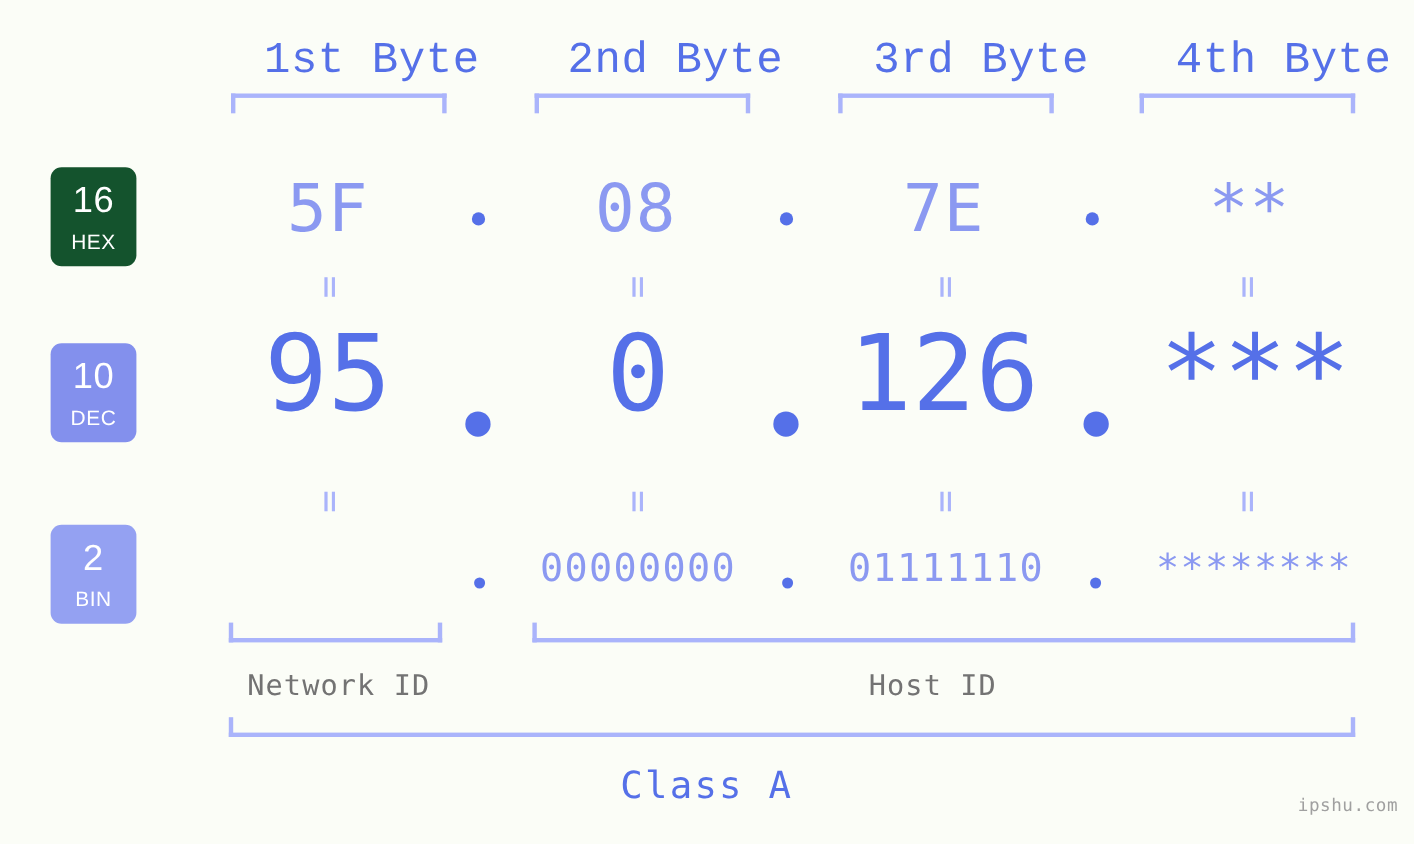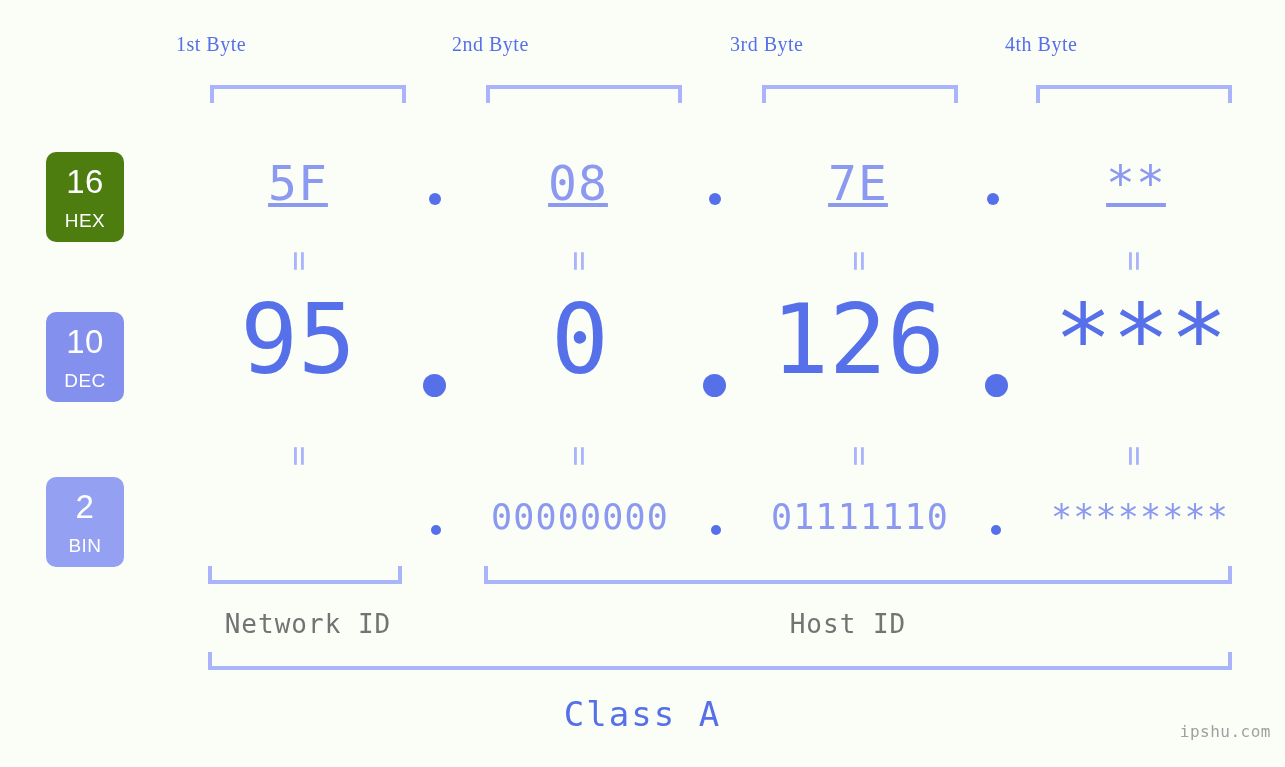--- a/index.html
+++ b/index.html
@@ -17,24 +17,24 @@
     position: relative;
     width: 1285px;
     height: 767px;
   }
 
   
   .byte-title {
     position: absolute;
     top: 33px;
     width: 260px;
-    text-align: left;
-    font-size: 20px;
+    text-align: right;
+    font-size: 40px;
     color: #5570e8;
-    font-family: Liberation Serif, serif;
+    font-family: Liberation Mono, monospace;
     letter-spacing: 0.5px;
     white-space: nowrap;
   }
   .top-bracket {
     position: absolute;
     top: 85px;
     height: 18px;
     border-top: 4px solid #aab4fb;
     border-left: 4px solid #aab4fb;
     border-right: 4px solid #aab4fb;
@@ -68,40 +68,39 @@
     font-size: 33px;
     font-weight: 400;
     letter-spacing: 0.5px;
   }
   .badge .nm {
     font-size: 19px;
     font-weight: 400;
     margin-top: 13px;
     letter-spacing: 0.5px;
   }
-  .badge-hex { top: 152px;  height: 90px; background: #4d7c0f; }
+  .badge-hex { top: 152px;  height: 90px; background: #14532d; }
   .badge-dec { top: 312px;  height: 90px; background: #8390ed; }
   .badge-bin { top: 477px;  height: 90px; background: #94a1f2; }
 
   
   .val {
     position: absolute;
     text-align: center;
     white-space: nowrap;
     font-family: "DejaVu Sans Mono", monospace;
   }
 
   
   .hex-val {
     top: 155px;
     width: 260px;
-    font-size: 48px;
+    font-size: 60px;
     color: #8b99f1;
     letter-spacing: 1px;
-    text-decoration: underline;
   }
   .hex-dot {
     position: absolute;
     top: 193px;
     width: 12px;
     height: 12px;
     border-radius: 50%;
     background: #5570e8;
   }
 

